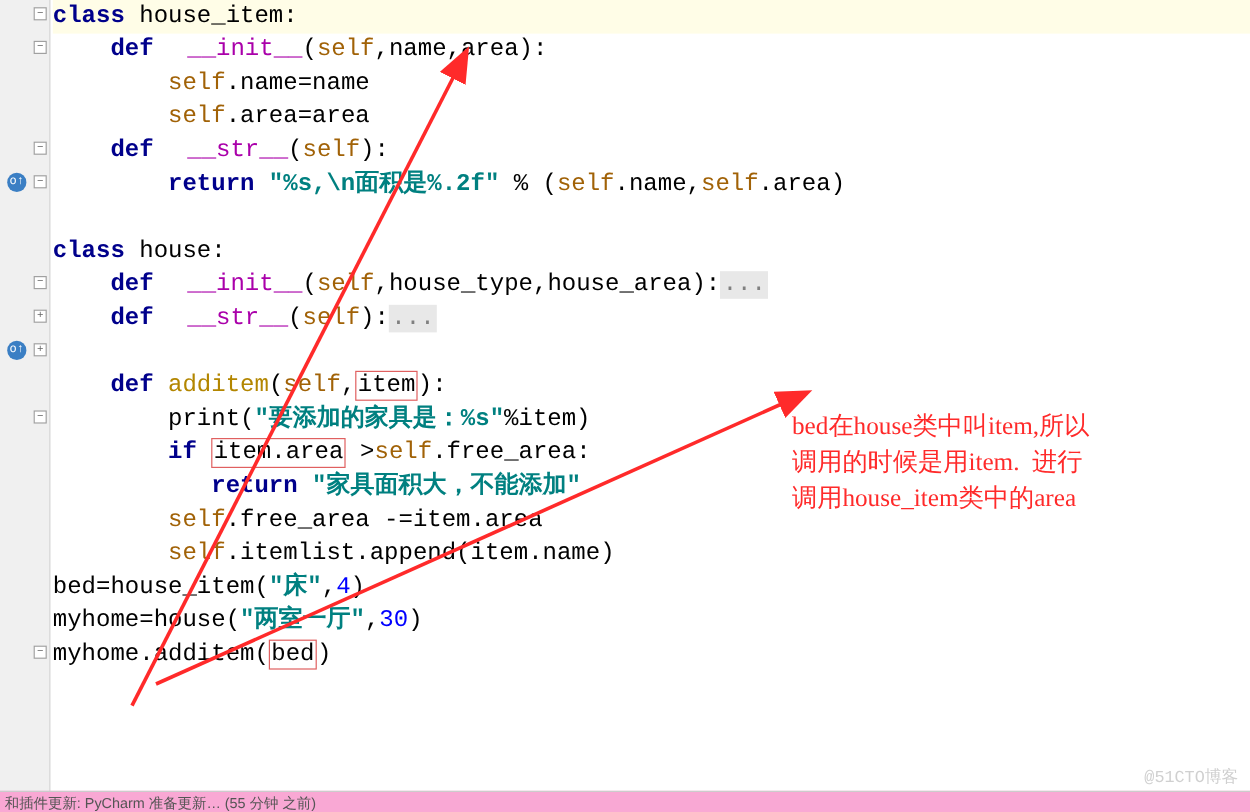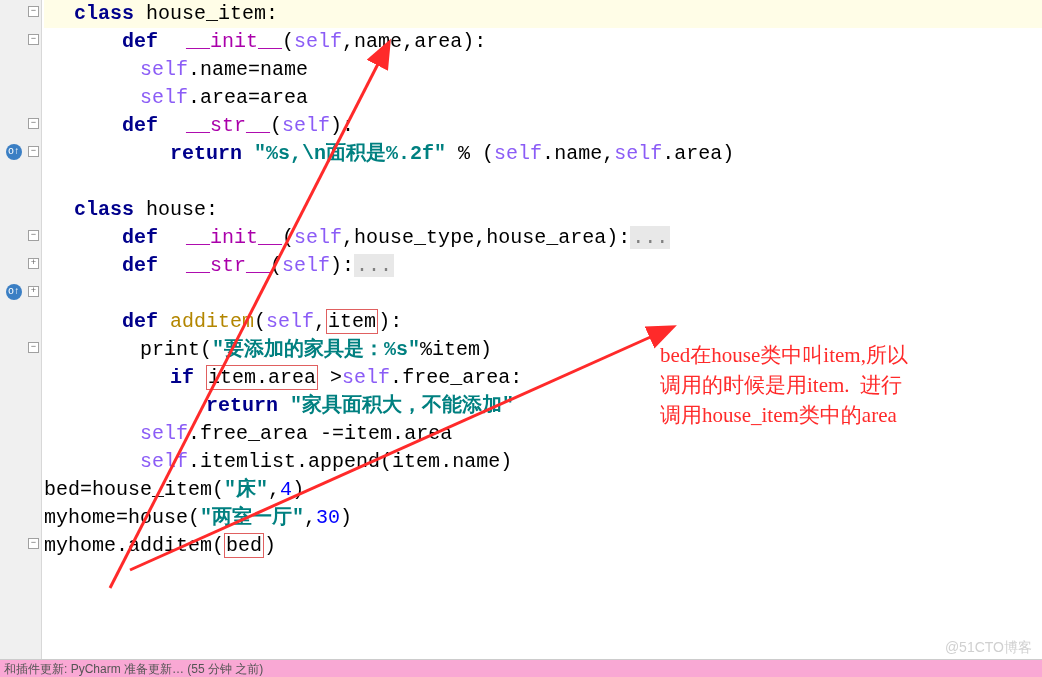--- a/index.html
+++ b/index.html
@@ -58,24 +58,24 @@
   height: 100%;
   padding-left: 2px;
 }
 .line {
   height: 28px;
   line-height: 28px;
   white-space: pre;
   position: relative;
 }
 .line.hl { background: #fffde7; }
-.kw { color: #00008b; font-weight: bold; padding-left: 30px; }
+.kw { color: #00008b; font-weight: bold; }
 .fn { color: #b38600; }
 .mag { color: #aa00aa; margin-left: 16px; }
-.self { color: #8b5cf6; }
+.self { color: #a16207; }
 .str { color: #008080; font-weight: bold; }
 .num { color: #0000ff; }
 .plain { color: #000; }
 .folded { background: #e8e8e8; color: #808080; padding: 0 2px; }
 .box { border: 1px solid #e06060; padding: 0 1px; }
 .annotation {
   position: absolute;
   color: #ff2a2a;
   font-family: "SimSun","宋体",serif;
   font-size: 21px;
@@ -91,21 +91,21 @@
   font-family: "Microsoft YaHei", sans-serif;
   font-size: 12px;
   padding-left: 4px;
   line-height: 18px;
   border-top: 1px solid #ccc;
 }
 .watermark {
   position: absolute;
   right: 10px; bottom: 20px;
   color: #d0d0d0;
-  font-family: Liberation Sans, sans-serif;
+  font-family: Liberation Mono, monospace;
   font-size: 14px;
 }
 svg.arrows {
   position: absolute;
   left: 0; top: 0;
   pointer-events: none;
 }
 </style>
 </head>
 <body>

